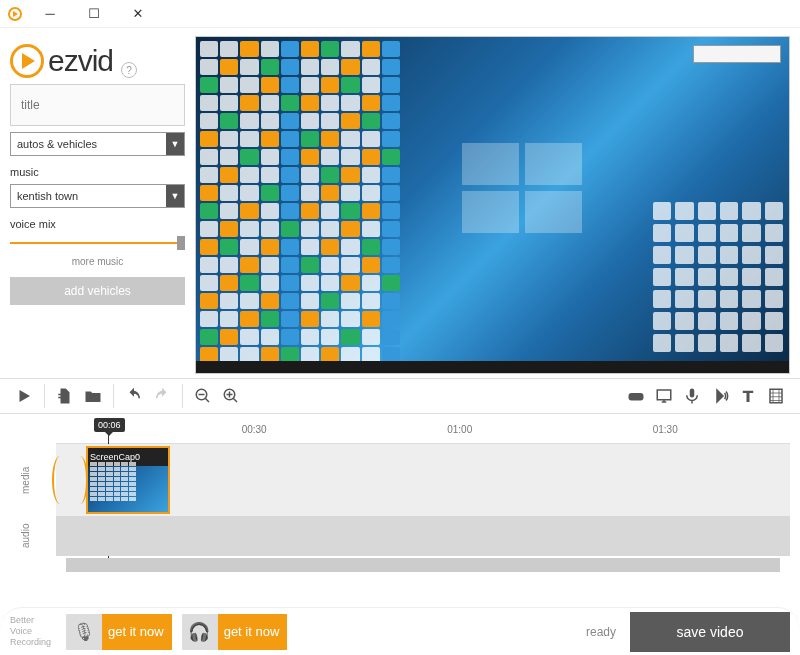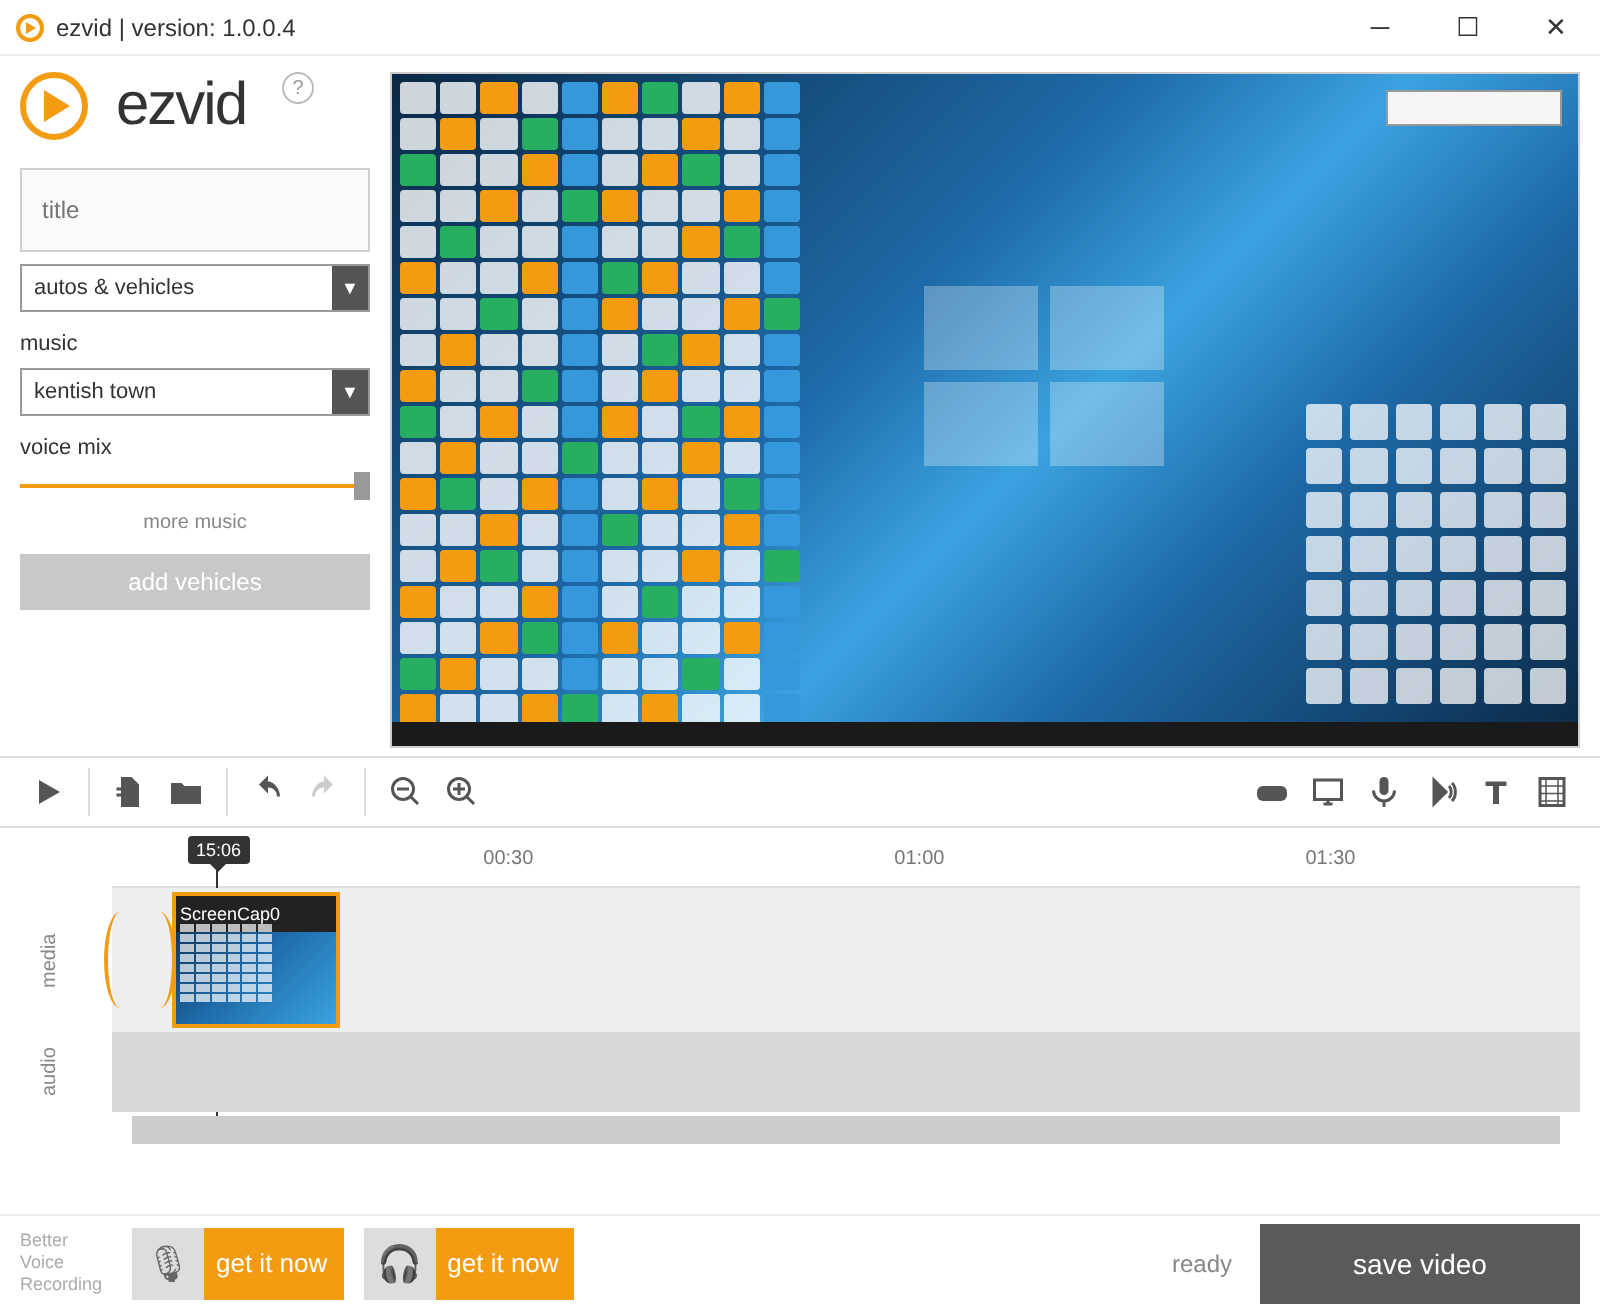--- a/index.html
+++ b/index.html
@@ -8,21 +8,21 @@
 .titlebar { height: 28px; background: #fff; display: flex; align-items: center; border-bottom: 1px solid #eee; }
 .titlebar .tb-icon { width: 14px; height: 14px; border: 2px solid #f39c12; border-radius: 50%; margin: 0 6px 0 8px; position: relative; }
 .titlebar .tb-icon::after { content: ""; position: absolute; left: 3px; top: 2px; border-left: 5px solid #f39c12; border-top: 3px solid transparent; border-bottom: 3px solid transparent; }
 .titlebar .tb-title { font-size: 12px; color: #333; flex: 1; }
 .win-btns { display: flex; }
 .win-btn { width: 44px; height: 28px; display: flex; align-items: center; justify-content: center; font-size: 13px; color: #333; }
 
 .upper { display: flex; padding: 8px 10px 4px 10px; gap: 10px; }
 .leftcol { width: 175px; display: flex; flex-direction: column; gap: 6px; }
 
-.logo { display: flex; align-items: flex-start; gap: 14px; height: 42px; }
+.logo { display: flex; align-items: flex-end; gap: 4px; height: 42px; }
 .logo-ring { width: 34px; height: 34px; border: 3px solid #f39c12; border-radius: 50%; position: relative; }
 .logo-ring::after { content: ""; position: absolute; left: 9px; top: 6px; border-left: 13px solid #f39c12; border-top: 8px solid transparent; border-bottom: 8px solid transparent; }
 .logo-text { font-size: 30px; color: #333; font-weight: 300; letter-spacing: -1px; }
 .help-circ { width: 16px; height: 16px; border: 1px solid #bbb; border-radius: 50%; font-size: 10px; color: #999; display: flex; align-items: center; justify-content: center; margin-left: 4px; }
 
 .tbox { border: 1px solid #d0d0d0; background: #fafafa; color: #bbb; font-size: 12px; padding: 20px 10px; }
 .tbox.title { height: 30px; }
 .tbox.desc { height: 48px; }
 
 .selectrow { height: 24px; border: 1px solid #999; display: flex; align-items: center; background: #fff; }
@@ -75,36 +75,35 @@
 .wavebg { position: absolute; left: 0; top: 12px; width: 28px; height: 48px; }
 .wavebg::before, .wavebg::after { content: ""; position: absolute; width: 14px; height: 48px; border: 2px solid #f39c12; border-radius: 50%; border-top: none; border-bottom: none; }
 .wavebg::before { left: -4px; border-right: none; }
 .wavebg::after { right: -4px; border-left: none; }
 
 .clip { position: absolute; left: 30px; top: 2px; width: 84px; height: 68px; border: 2px solid #f39c12; background: linear-gradient(135deg,#0a2845,#1e6aa8,#3ba3e0); }
 .clip .cliplabel { position: absolute; top: 0; left: 0; right: 0; background: #222; color: #fff; font-size: 9px; padding: 4px 2px; white-space: nowrap; overflow: hidden; }
 .clip .clipicons { position: absolute; top: 14px; left: 2px; right: 40%; bottom: 2px; display: grid; grid-template-columns: repeat(6,1fr); grid-auto-rows: 4px; gap: 1px; }
 .clip .clipicons i { background: rgba(255,255,255,0.7); }
 
-.bottombar { position: absolute; left: 0; right: 0; bottom: 0; height: 48px; display: flex; align-items: center; padding: 0 10px; border-top: 1px solid #eee; }
+.bottombar { position: absolute; left: 0; right: 0; bottom: 0; height: 48px; display: flex; align-items: center; padding: 0 10px; border-top: 1px solid #eee; border-radius: 22px; }
 .bvr { font-size: 9px; color: #aaa; line-height: 1.2; width: 56px; }
 .promo { height: 36px; background: #f39c12; color: #fff; display: flex; align-items: center; padding: 0 8px 0 0; margin-right: 10px; font-size: 13px; gap: 6px; }
 .promo .pic { width: 36px; height: 36px; background: #ddd; display: flex; align-items: center; justify-content: center; font-size: 18px; color: #666; }
 .ready { font-size: 12px; color: #888; margin-left: auto; margin-right: 14px; }
 .savebtn { width: 160px; height: 40px; background: #5a5a5a; color: #fff; font-size: 14px; display: flex; align-items: center; justify-content: center; }
 
 .hscroll { height: 14px; background: #f0f0f0; margin: 2px 10px 0 56px; position: relative; }
 .hscroll .hthumb { position: absolute; left: 0; top: 0; bottom: 0; width: 100%; background: #ccc; }
 </style>
 </head>
 <body>
 
 <div class="titlebar">
   <div class="tb-icon"></div>
-  <div class="tb-title">ezvid | version: 1.0.0.4</div>
   <div class="win-btns">
     <div class="win-btn">─</div>
     <div class="win-btn">☐</div>
     <div class="win-btn">✕</div>
   </div>
 </div>
 
 <div class="upper">
   <div class="leftcol">
     <div class="logo">
@@ -444,21 +443,21 @@
   <div class="tbtn">
       <svg viewBox="0 0 24 24">
         <rect x="4" y="3" width="16" height="18" fill="none" stroke="#555" stroke-width="2"></rect>
         <path d="M4 8h16M4 13h16M4 18h16M8 3v18M16 3v18" stroke="#555" stroke-width="1"></path>
       </svg>
     </div>
 </div>
 
 <div class="timeline">
   <div class="ruler">
-    <div class="playhead-label" style="left:38px">15:06</div>
+    <div class="playhead-label" style="left:38px">00:06</div>
     <div class="playhead-line" style="left:52px"></div>
     <div class="tick" style="left:27%">00:30</div>
     <div class="tick" style="left:55%">01:00</div>
     <div class="tick" style="left:83%">01:30</div>
   </div>
   <div class="tracks">
     <div class="tracklabels">
       <div class="tlabel media">media</div>
       <div class="tlabel audio">audio</div>
     </div>

